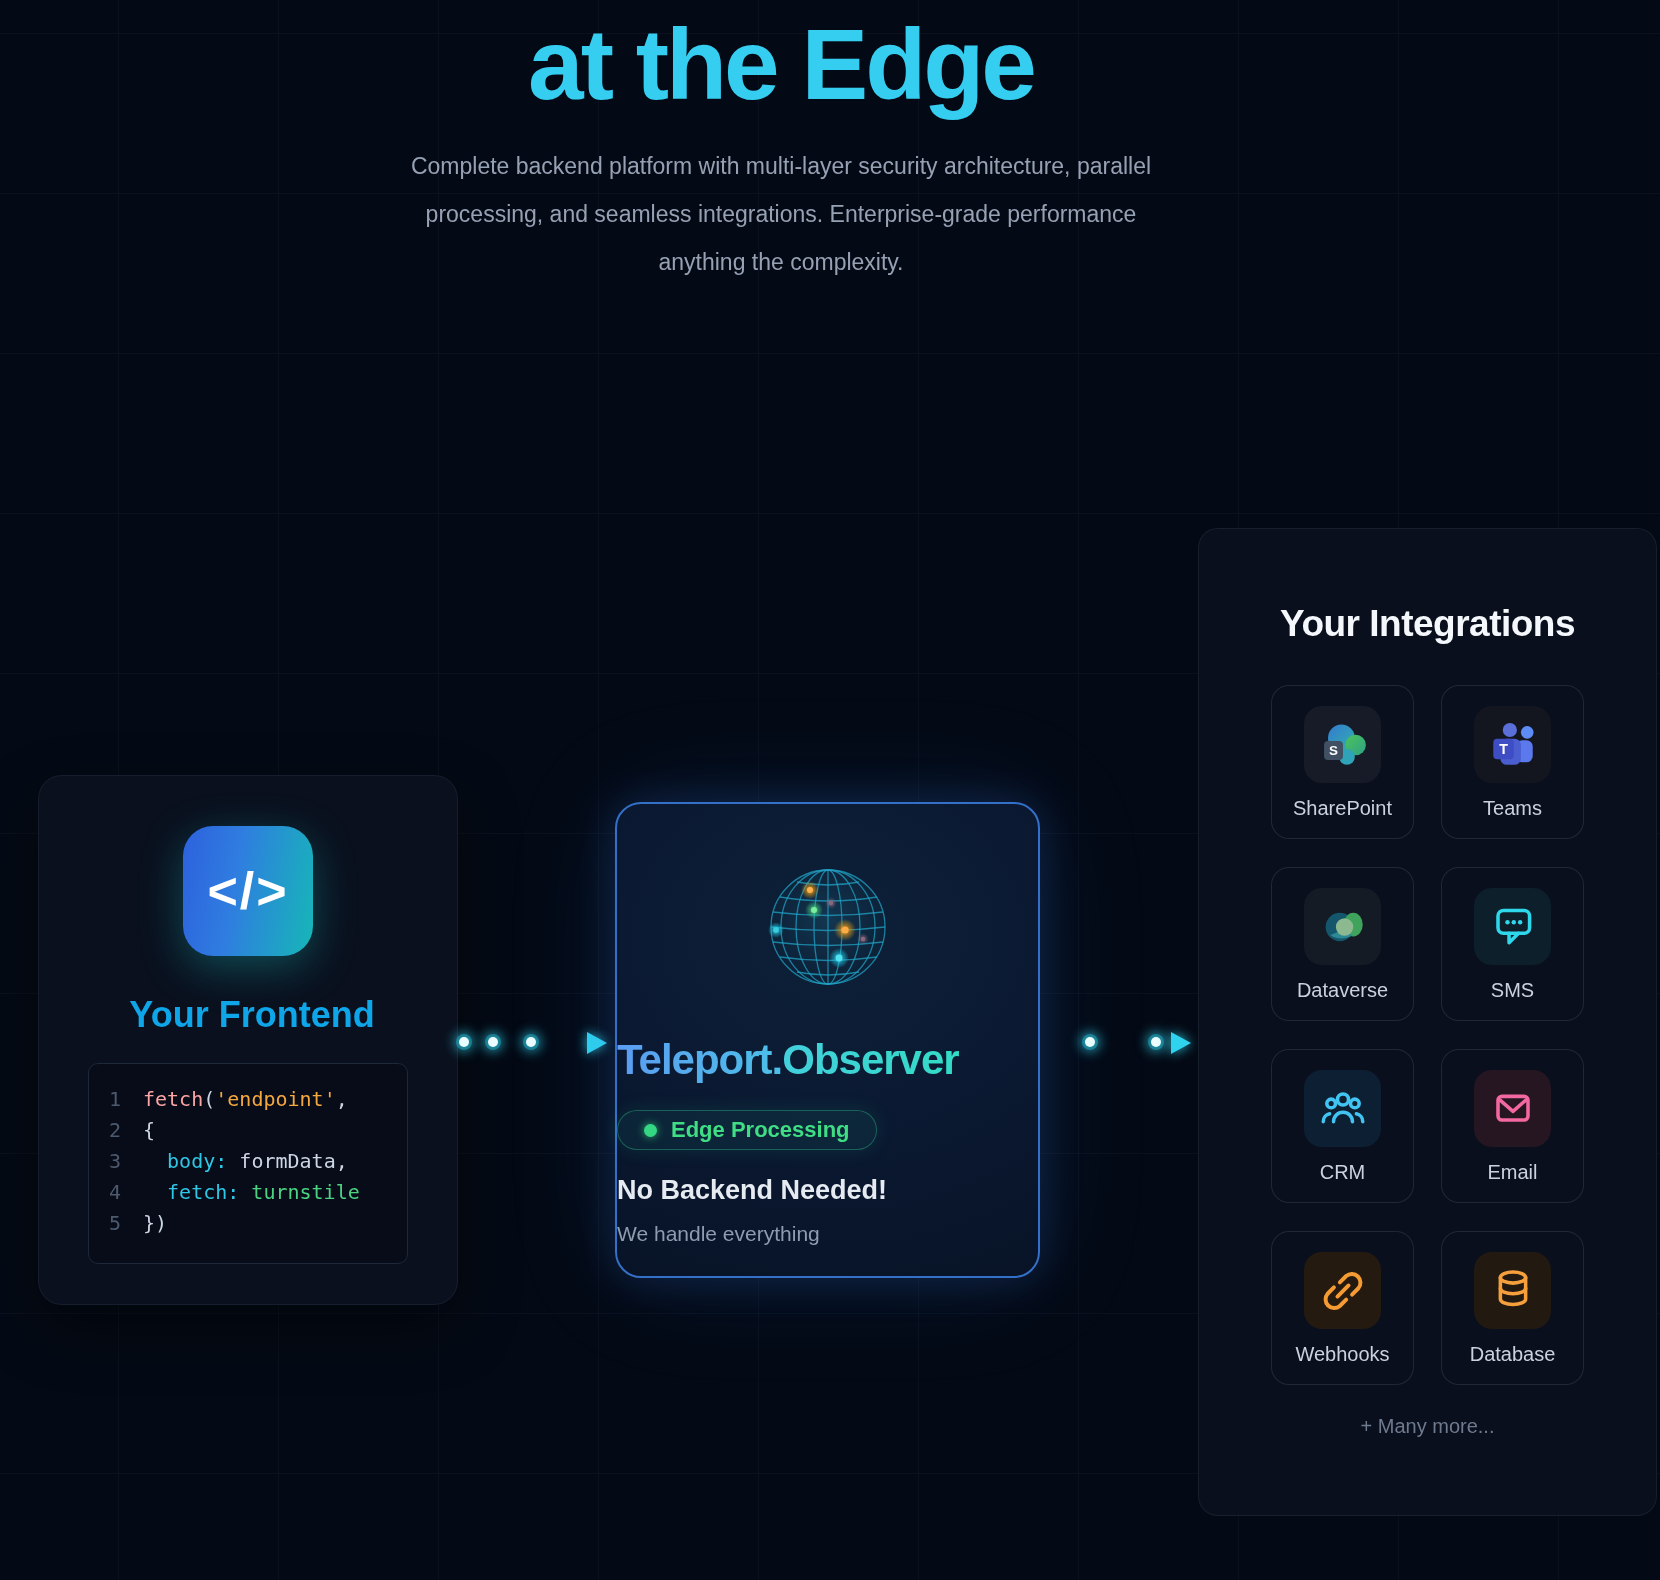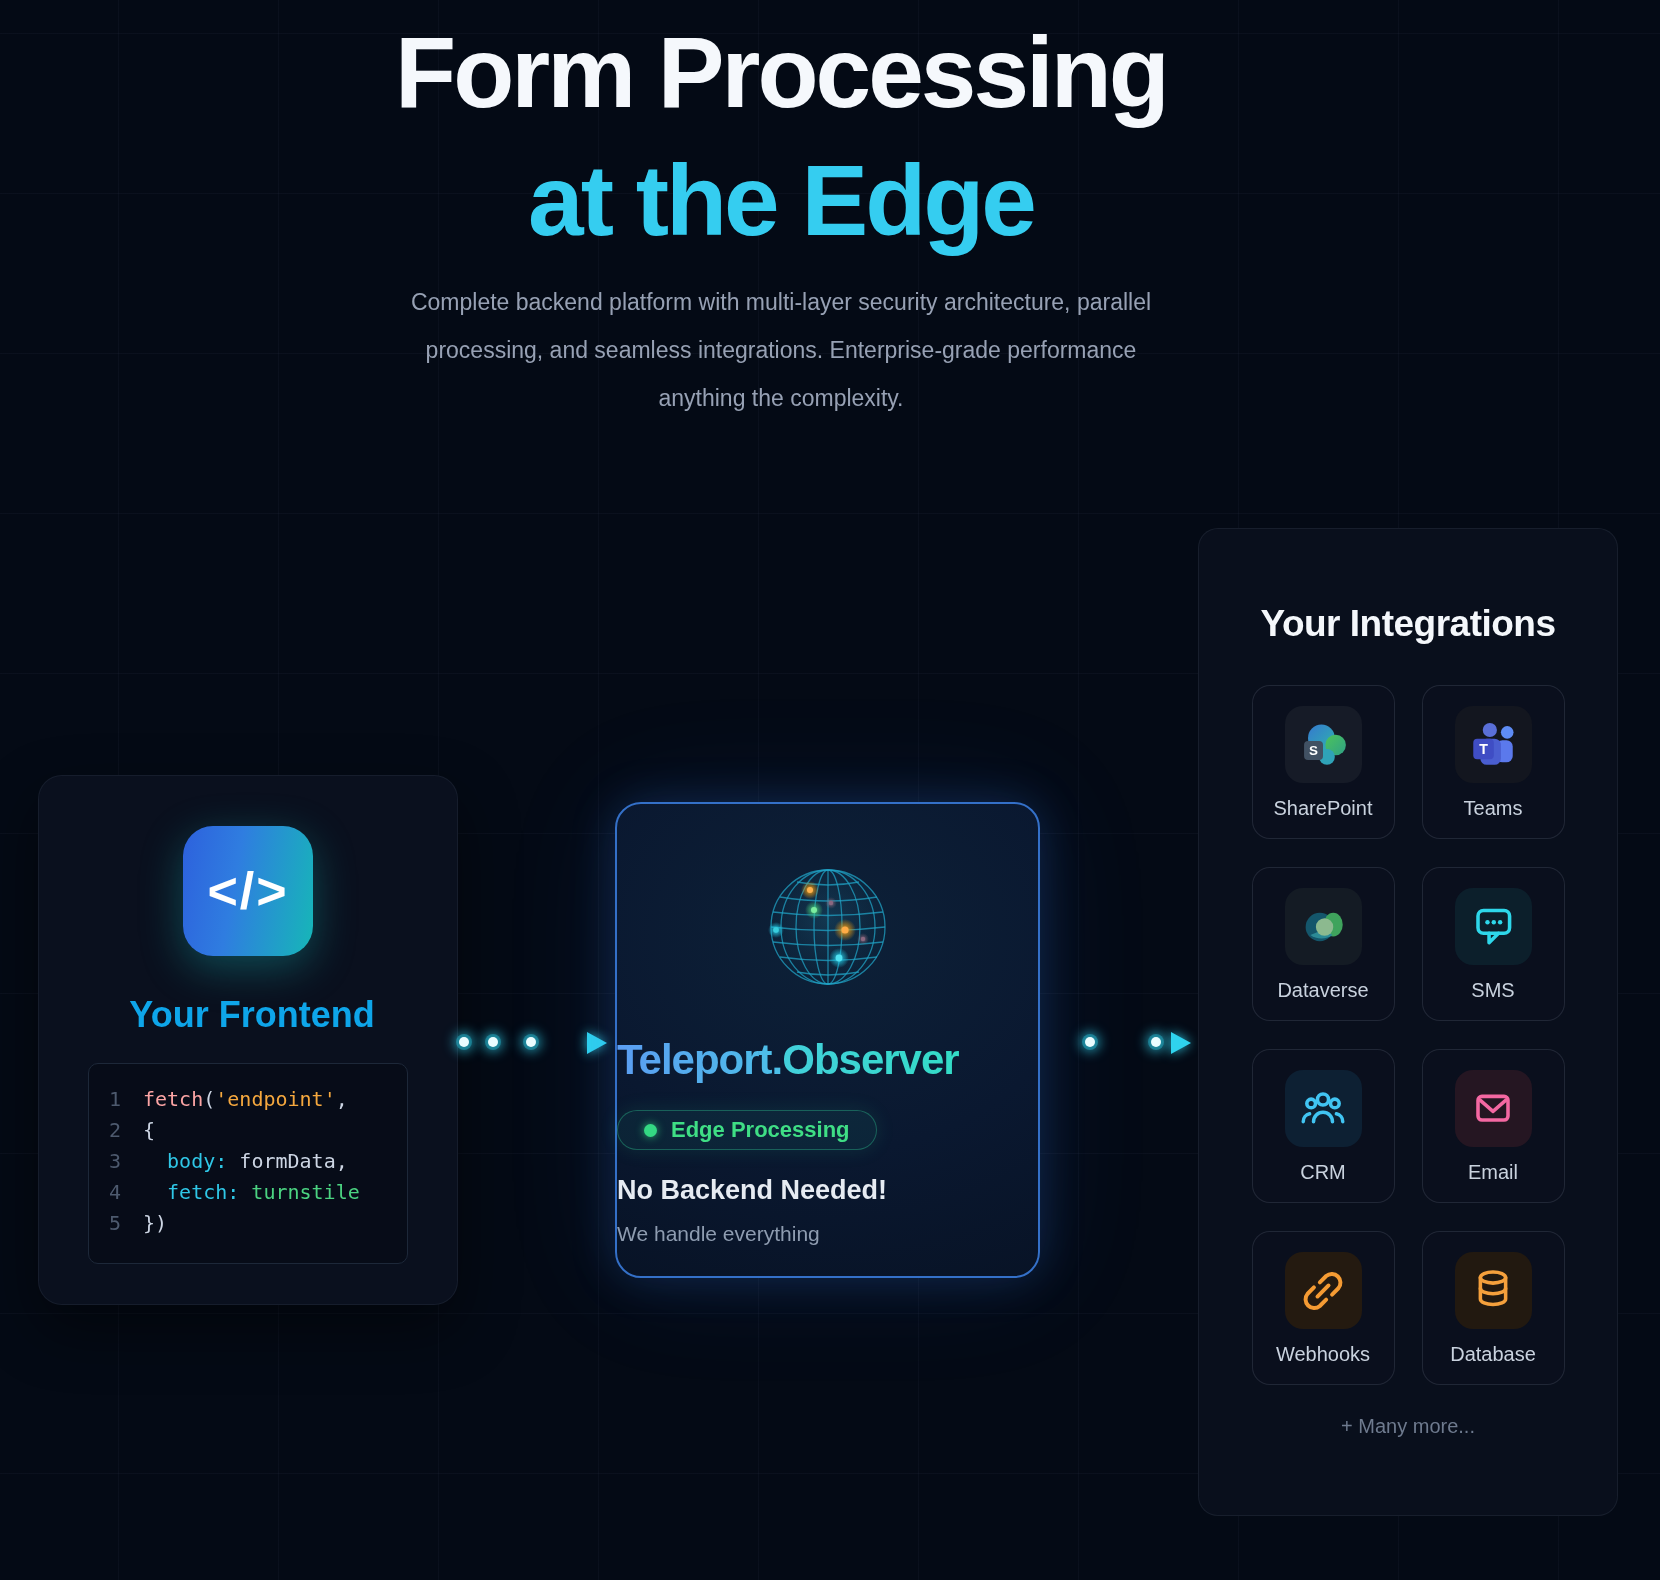--- a/index.html
+++ b/index.html
@@ -88,21 +88,21 @@
     box-shadow:0 0 20px rgba(52,211,153,0.12);
   }
   .badge-dot { width:13px; height:13px; border-radius:50%; background:#34d883;
     box-shadow:0 0 8px rgba(52,216,131,0.8); }
   .badge-label { font-size:22px; font-weight:700; color:#3fde85; }
   .proc-headline { margin-top:25px; font-size:27px; font-weight:700; color:#e6ebf2; }
   .proc-subtext { margin-top:16px; font-size:21px; color:#8e9cb0; }
 
   
   .panel-integrations {
-    position:absolute; left:1198px; top:528px; width:420px; height:988px;
+    position:absolute; left:1198px; top:528px; width:459px; height:988px;
     background:#090f1c; border:1px solid rgba(148,163,184,0.10);
     border-radius:20px; text-align:center;
   }
   .int-title { margin-top:74px; font-size:37px; font-weight:700; color:#f4f7fb; letter-spacing:-0.5px; }
   .int-subtitle { margin-top:26px; font-size:22px; color:#94a0b4; }
   .int-grid {
     margin-top:40px; display:grid; grid-template-columns:143px 143px;
     gap:28px 27px; justify-content:center;
   }
   .int-tile {
@@ -123,21 +123,20 @@
   .bg-database  { background:#221910; }
   .int-label { margin-top:14px; font-size:20px; color:#c9d2de; }
   .int-more { margin-top:30px; font-size:20px; color:#6e7a8e; }
 
   svg text { font-family:"Liberation Sans", sans-serif; }
 </style>
 </head>
 <body>
 
 <div class="header">
-  <div class="title title-1">Form Processing</div>
   <div class="title title-2">at the Edge</div>
   <div class="subtitle">
     <div>Complete backend platform with multi-layer security architecture, parallel</div>
     <div>processing, and seamless integrations. Enterprise-grade performance</div>
     <div>anything the complexity.</div>
   </div>
 </div>
 
 <div class="card-frontend">
   <div class="code-appicon">

